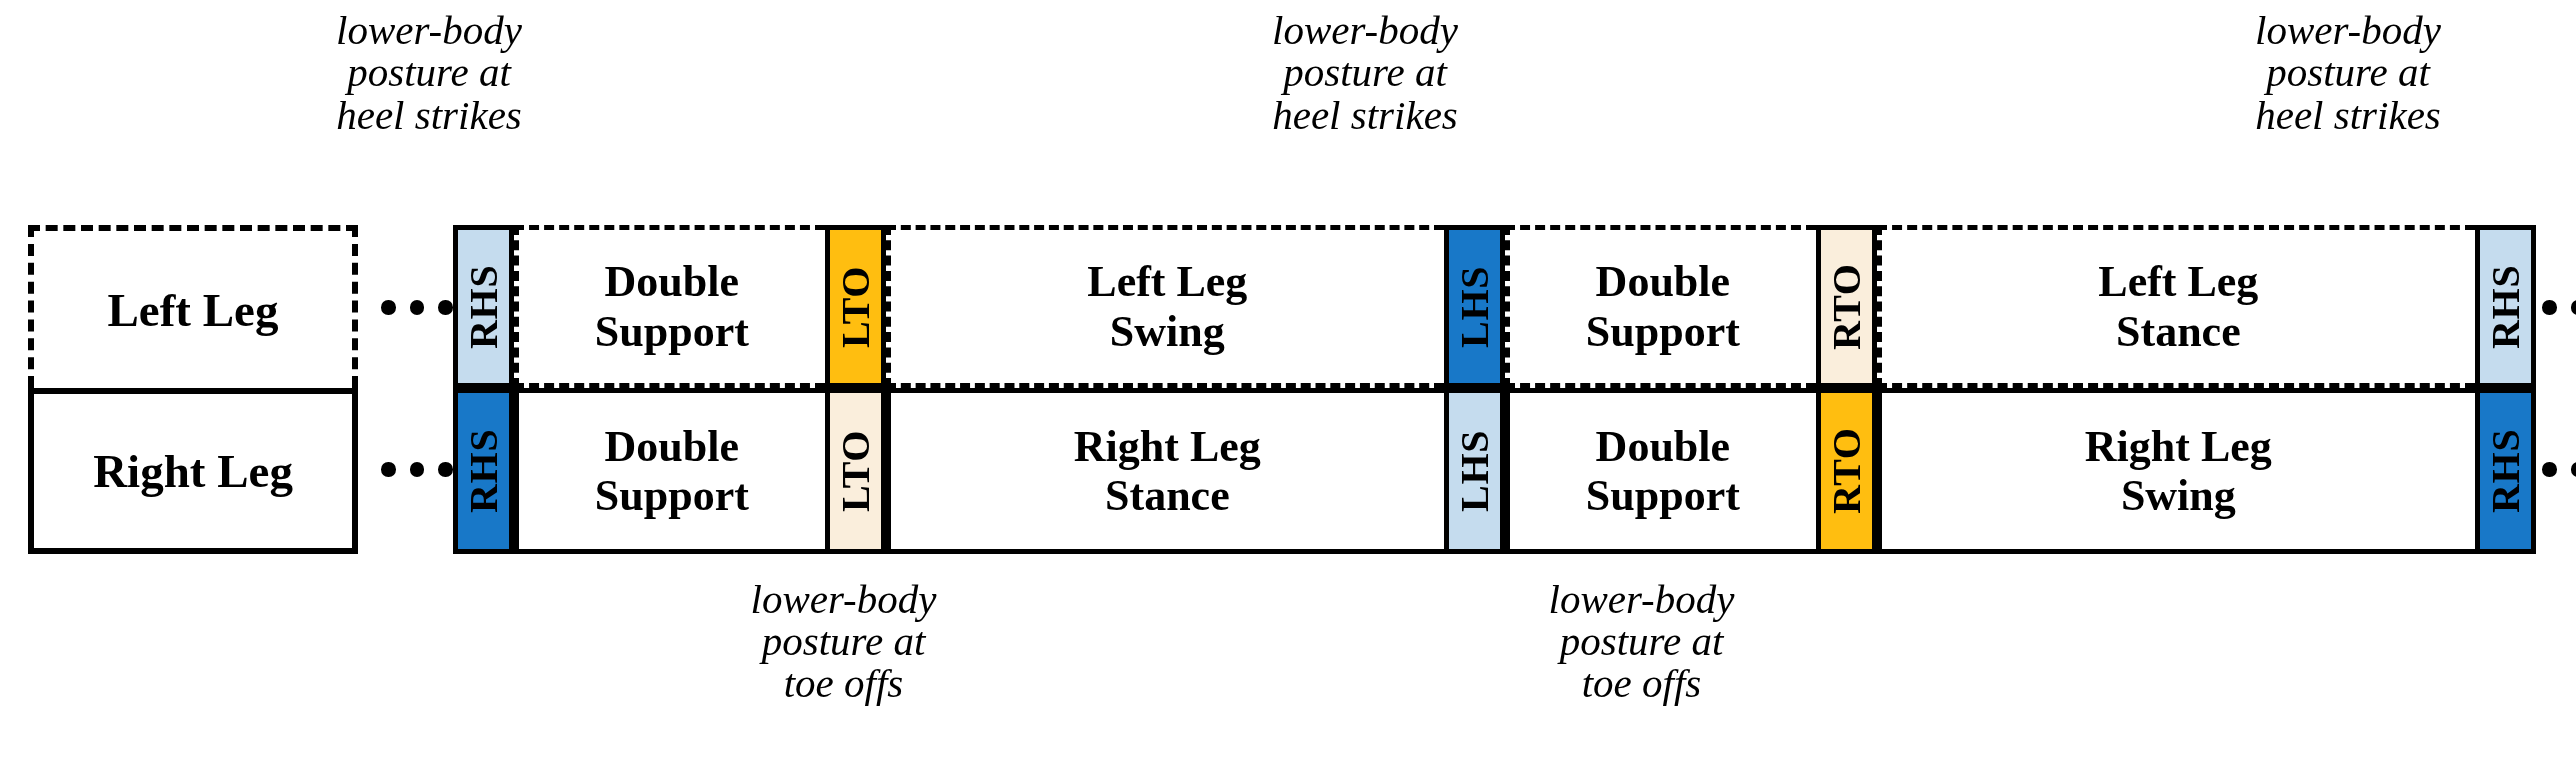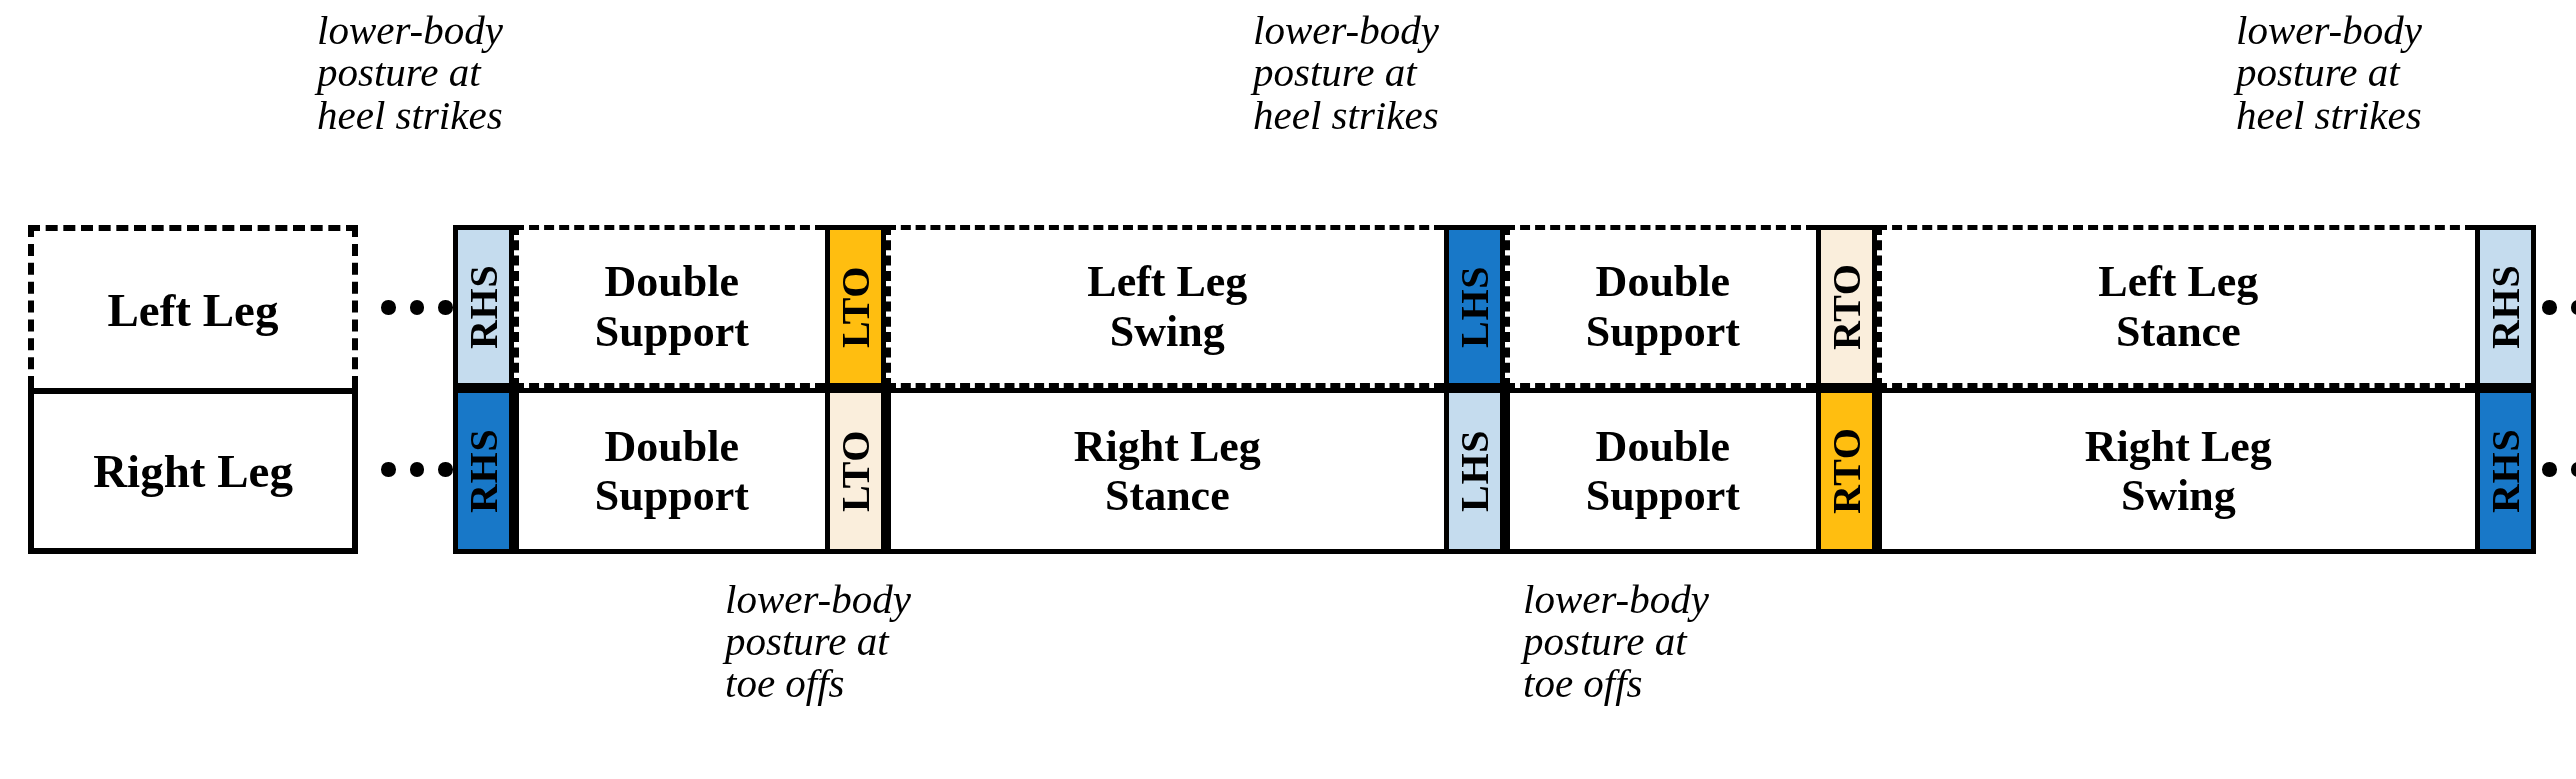--- a/index.html
+++ b/index.html
@@ -1,21 +1,21 @@
 <!DOCTYPE html>
 <html style="font-size:10.6px"><head>
 <meta charset="utf-8">
 <style>
   html,body{margin:0;padding:0;background:#fff;}
   body{width:2576px;height:780px;position:relative;
        font-family:"Liberation Serif","DejaVu Serif",serif;overflow:hidden;}
 
   
   .annot{position:absolute;font-style:italic;font-size:41px;line-height:1.03;
-         color:#000;white-space:pre-line;font-weight:400;}
+         text-align:center;color:#000;white-space:pre-line;font-weight:400;}
   .annot-top{top:9.2px;}
   .annot-bot{top:578px;}
 
   
   .legbox{position:absolute;left:28px;width:330px;box-sizing:border-box;
           display:flex;align-items:center;justify-content:center;
           font-weight:bold;font-size:47px;color:#000;background:#fff;}
   .legbox-top{top:225px;height:163px;border:6px dashed #000;border-bottom:none;}
   .legbox-bot{top:388px;height:166px;border:6px solid #000;}
 

